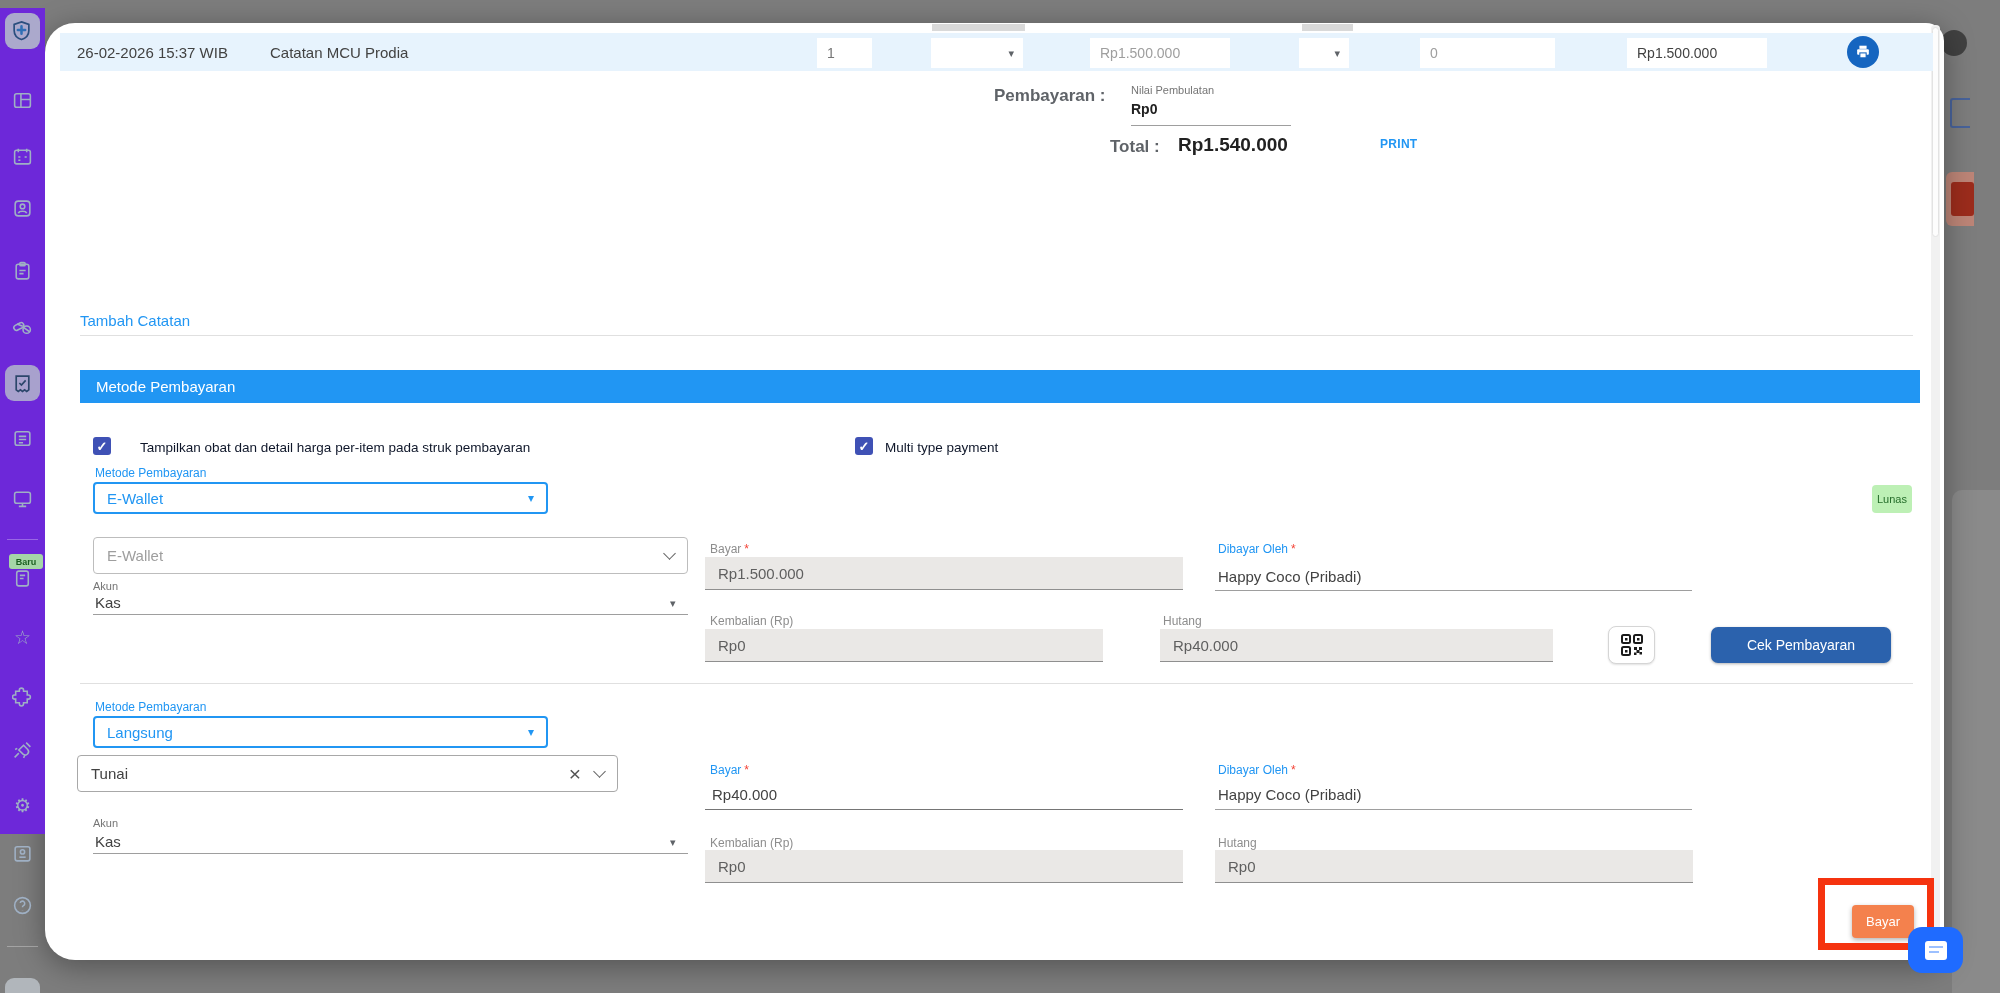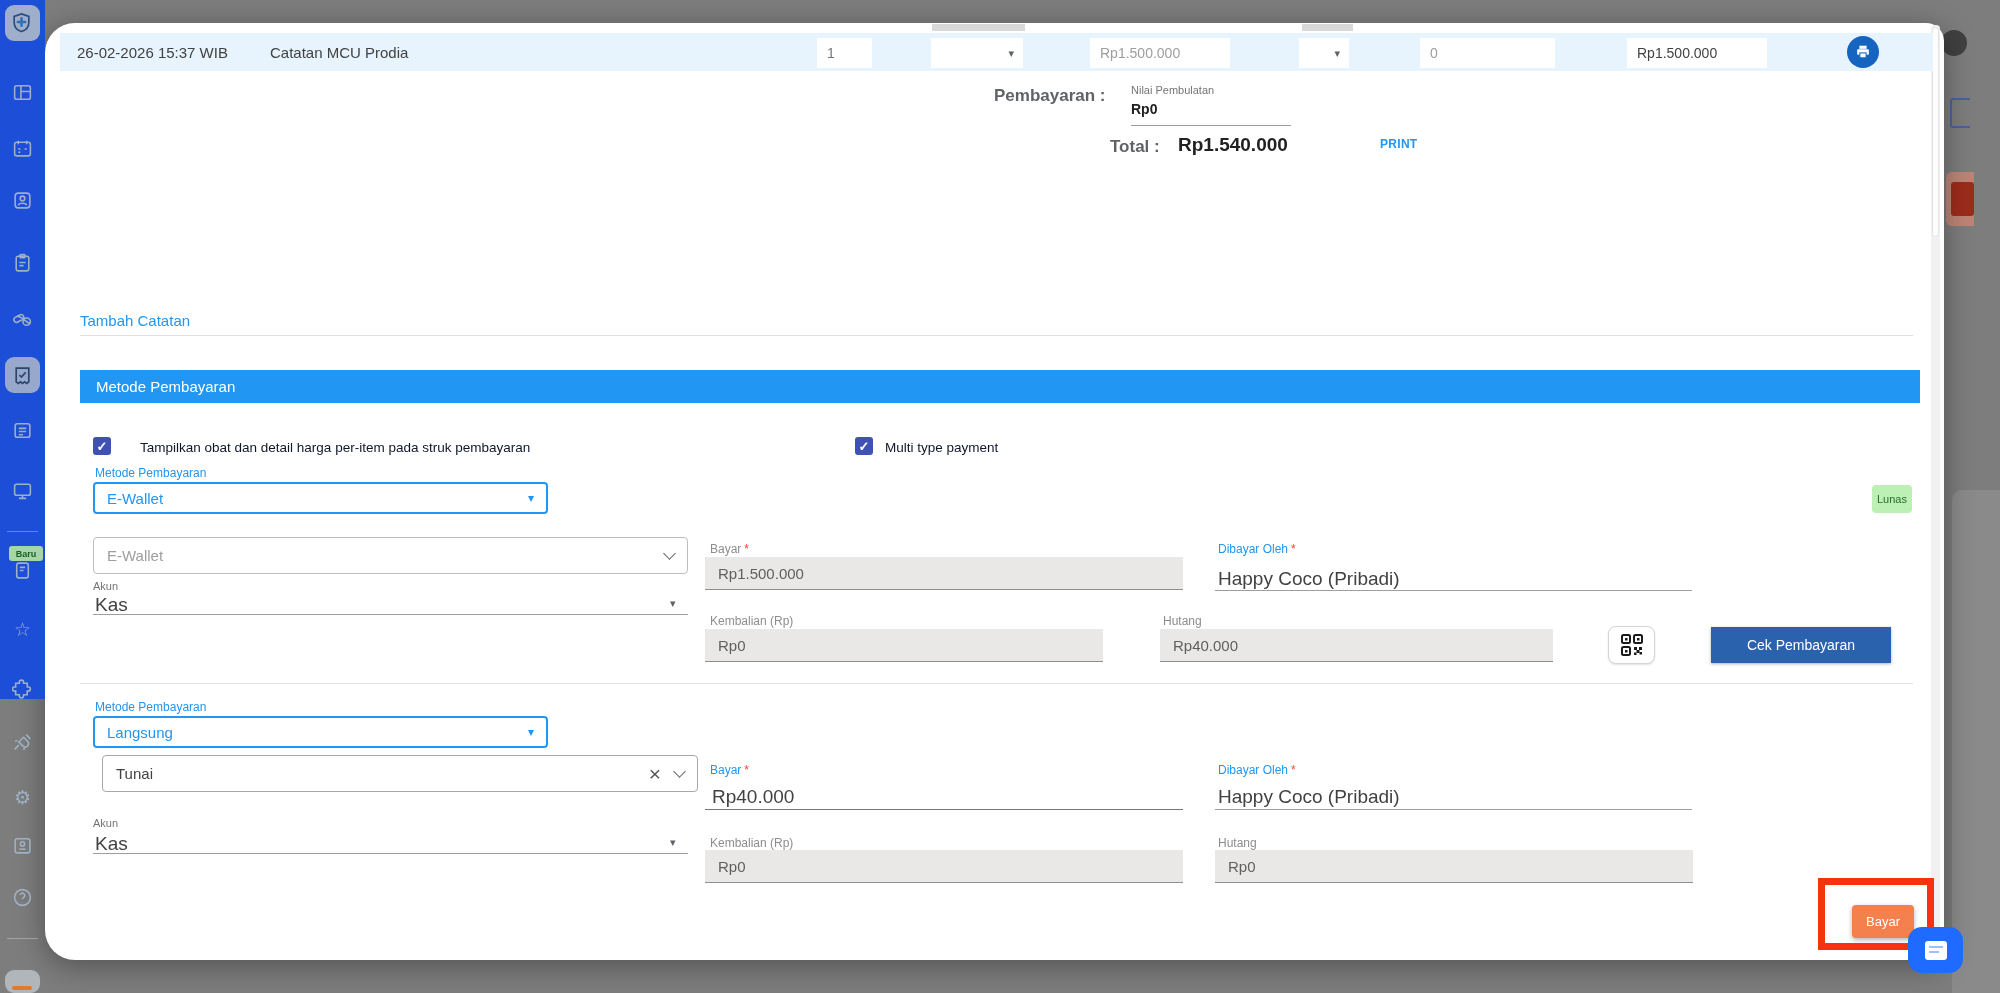--- a/index.html
+++ b/index.html
@@ -2,21 +2,21 @@
 <html><head>
 <meta charset="utf-8">
 <style>
   * { margin:0; padding:0; box-sizing:border-box; }
   html,body { width:2000px; height:993px; overflow:hidden; }
   body { font-family:"Liberation Sans", sans-serif; background:#7d7d7d; }
   #page { position:relative; width:2000px; height:993px; background:#7d7d7d; overflow:hidden; }
   .abs { position:absolute; }
 
   
-  #sidebar { left:0; top:0; width:45px; height:699px; background:#1d4ed8; z-index:3; }
+  #sidebar { left:0; top:8px; width:45px; height:826px; background:#6d28d9; z-index:3; }
   .sb-ic { position:absolute; left:12px; width:21px; height:21px; color:#9fb0c4; }
   .sb-ic svg { width:21px; height:21px; display:block; }
   .sb-box { position:absolute; left:5px; width:35px; height:36px; background:rgba(182,191,201,.85); border-radius:9px; }
   .sb-div { position:absolute; left:7px; width:31px; height:1px; background:rgba(255,255,255,.3); }
   .sb-glyph { position:absolute; left:0; width:45px; text-align:center; font-size:19px; color:#9fb0c4; }
 
   
   .dim-frag { z-index:1; }
 
   
@@ -31,21 +31,21 @@
   .mini-input { height:30px; top:38px; background:#fff; font-size:14px; display:flex; align-items:center; padding:0 10px; }
   .mini-sel { height:30px; top:38px; background:#fff; display:flex; align-items:center; justify-content:flex-end; padding-right:9px; }
   .caret { font-size:11px; color:#5f6368; line-height:1; }
   .frag { background:#d9d9d9; top:24px; height:7px; }
 
   .b { font-weight:bold; }
   .lbl { font-size:12px; color:#8d8d8d; }
   .lbl-sm { font-size:11px; color:#757575; }
   .lbl-blue { font-size:12px; color:#2196f3; }
   .req { color:#f44336; margin-left:3px; }
-  .val15 { font-size:19px; color:#424242; }
+  .val15 { font-size:15px; color:#424242; }
   .hr { background:#e0e0e0; height:1px; }
   .uline { background:#9e9e9e; height:1px; }
 
   .dis-input { background:#eae8e6; border-bottom:1px solid #8f8f8f; height:33px;
                display:flex; align-items:center; padding:0 13px; font-size:15px; color:#5f5f5f; }
 
   .cb { width:18px; height:18px; background:#3f51b5; border-radius:3px; color:#fff;
         display:flex; align-items:center; justify-content:center; font-size:13px; font-weight:bold; }
   .cb-lbl { font-size:13.5px; color:#0f172a; }
 
@@ -53,21 +53,21 @@
                 display:flex; align-items:center; padding:0 12px; font-size:15px; }
   .sel-method .caret { color:#2196f3; margin-left:auto; font-size:12px; }
   .sub-select { border:1px solid #bdbdbd; border-radius:4px; background:#fff;
                 display:flex; align-items:center; padding:0 13px; font-size:15px; }
   .chev { width:9px; height:9px; border-right:1.8px solid #616161; border-bottom:1.8px solid #616161;
           transform:rotate(45deg); margin-top:-5px; }
   .xclear { font-size:21px; color:#545454; line-height:1; margin-right:14px; }
 
   .badge-lunas { background:#bdf0b5; color:#256d2a; font-size:11px; border-radius:4px;
                  display:flex; align-items:center; justify-content:center; }
-  .btn-blue { background:#2b62ad; color:#fff; font-size:14px; border-radius:0; border:none;
+  .btn-blue { background:#2b62ad; color:#fff; font-size:14px; border-radius:7px; border:none;
               display:flex; align-items:center; justify-content:center; box-shadow:0 1px 3px rgba(0,0,0,.3); }
   .btn-orange { background:#f4814d; color:#fff; font-size:13px; border-radius:4px; border:none;
                 display:flex; align-items:center; justify-content:center; box-shadow:0 2px 5px rgba(0,0,0,.3); }
   .qr-btn { background:#fff; border:1px solid #d5d5d5; border-radius:8px;
             display:flex; align-items:center; justify-content:center; box-shadow:0 1px 2px rgba(0,0,0,.12); }
 
   #annot { border:7px solid #f5330f; z-index:6; }
   #chatbtn { background:#1f6bff; border-radius:14px; z-index:7; display:flex; align-items:center; justify-content:center; }
   .catatan-box { border:1.5px solid #1e88e5; border-radius:6px; background:#fff; }
   #hdrbar { background:#2196f3; color:#fff; display:flex; align-items:center; padding:0 16px; font-size:15px; }
@@ -295,21 +295,21 @@
   </div>
   <div class="abs btn-blue z" style="left:1711px;top:627px;width:180px;height:36px;">Cek Pembayaran</div>
 
   <div class="abs hr z" style="left:80px;top:683px;width:1833px;"></div>
 
   <div class="abs lbl-blue z" style="left:95px;top:700px;">Metode Pembayaran</div>
   <div class="abs sel-method z" style="left:93px;top:716px;width:455px;height:32px;">
     <span>Langsung</span>
     <span class="caret">▾</span>
   </div>
-  <div class="abs sub-select z" style="left:102px;top:755px;width:596px;height:37px;color:#424242;border-color:#a8a8a8;">
+  <div class="abs sub-select z" style="left:77px;top:755px;width:541px;height:37px;color:#424242;border-color:#a8a8a8;">
     <span>Tunai</span>
     <span class="xclear" style="margin-left:auto;">×</span>
     <span class="chev"></span>
   </div>
   <div class="abs lbl-sm z" style="left:93px;top:817px;">Akun</div>
   <div class="abs val15 z" style="left:95px;top:833px;">Kas</div>
   <div class="abs caret z" style="left:670px;top:837px;">▾</div>
   <div class="abs uline z" style="left:93px;top:853px;width:595px;"></div>
 
   <div class="abs lbl-blue z" style="left:710px;top:763px;">

